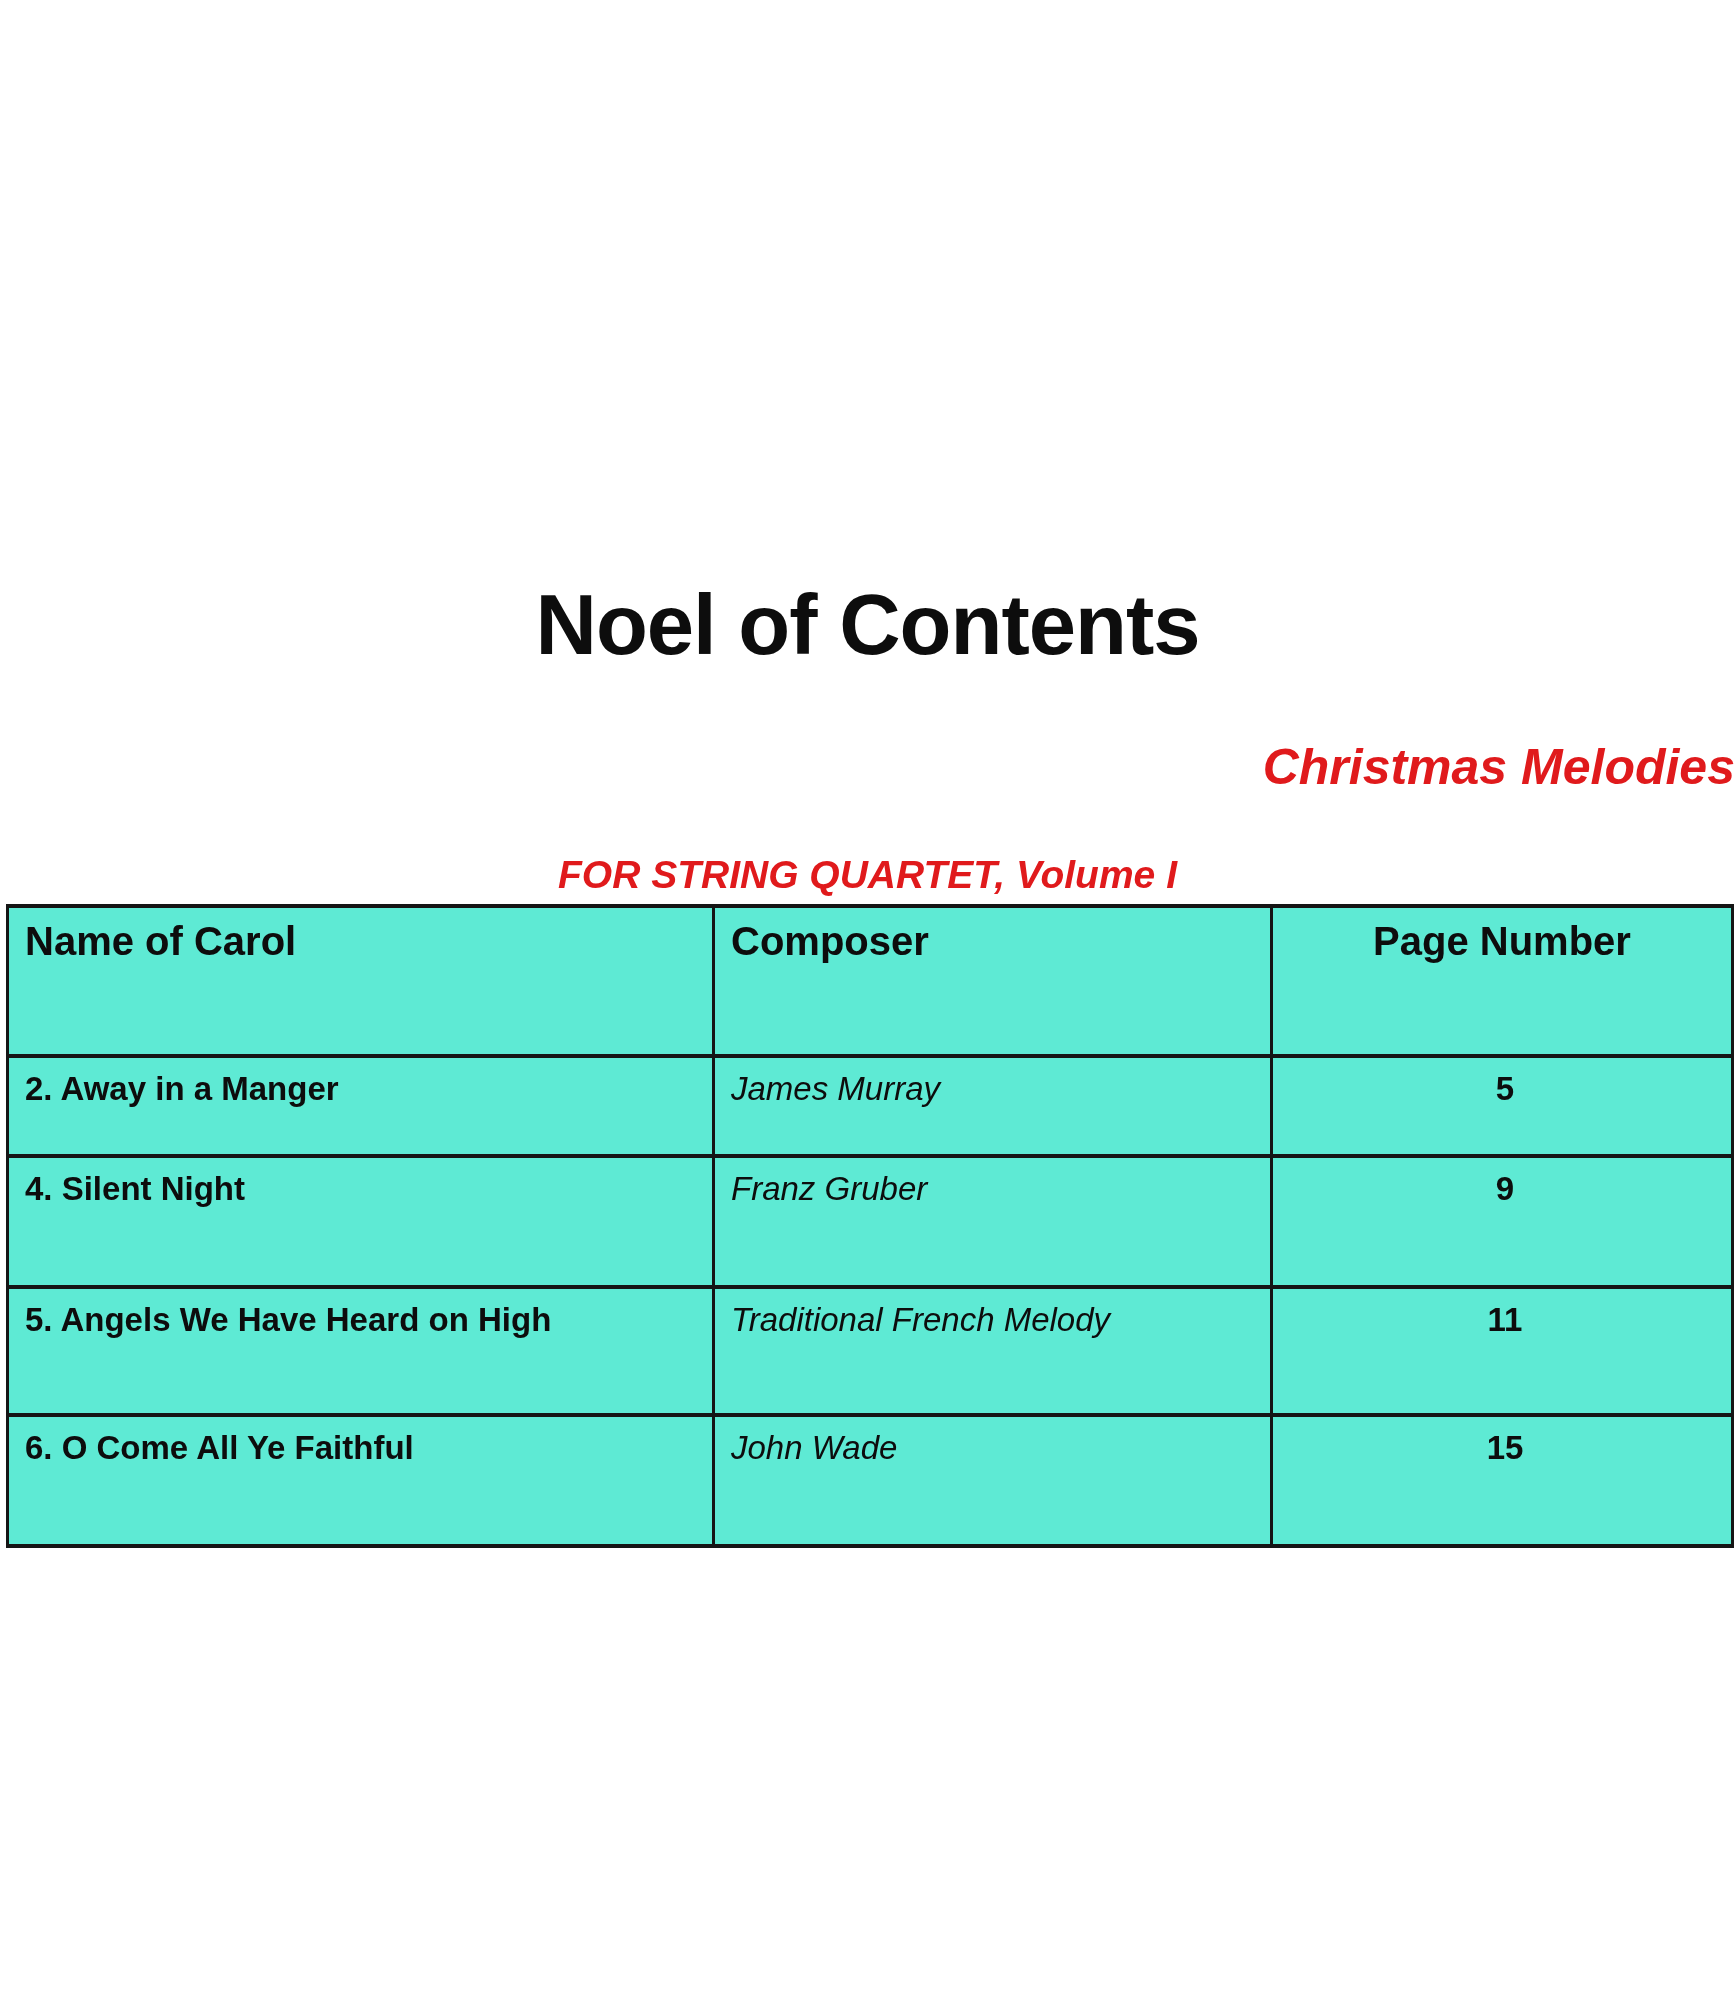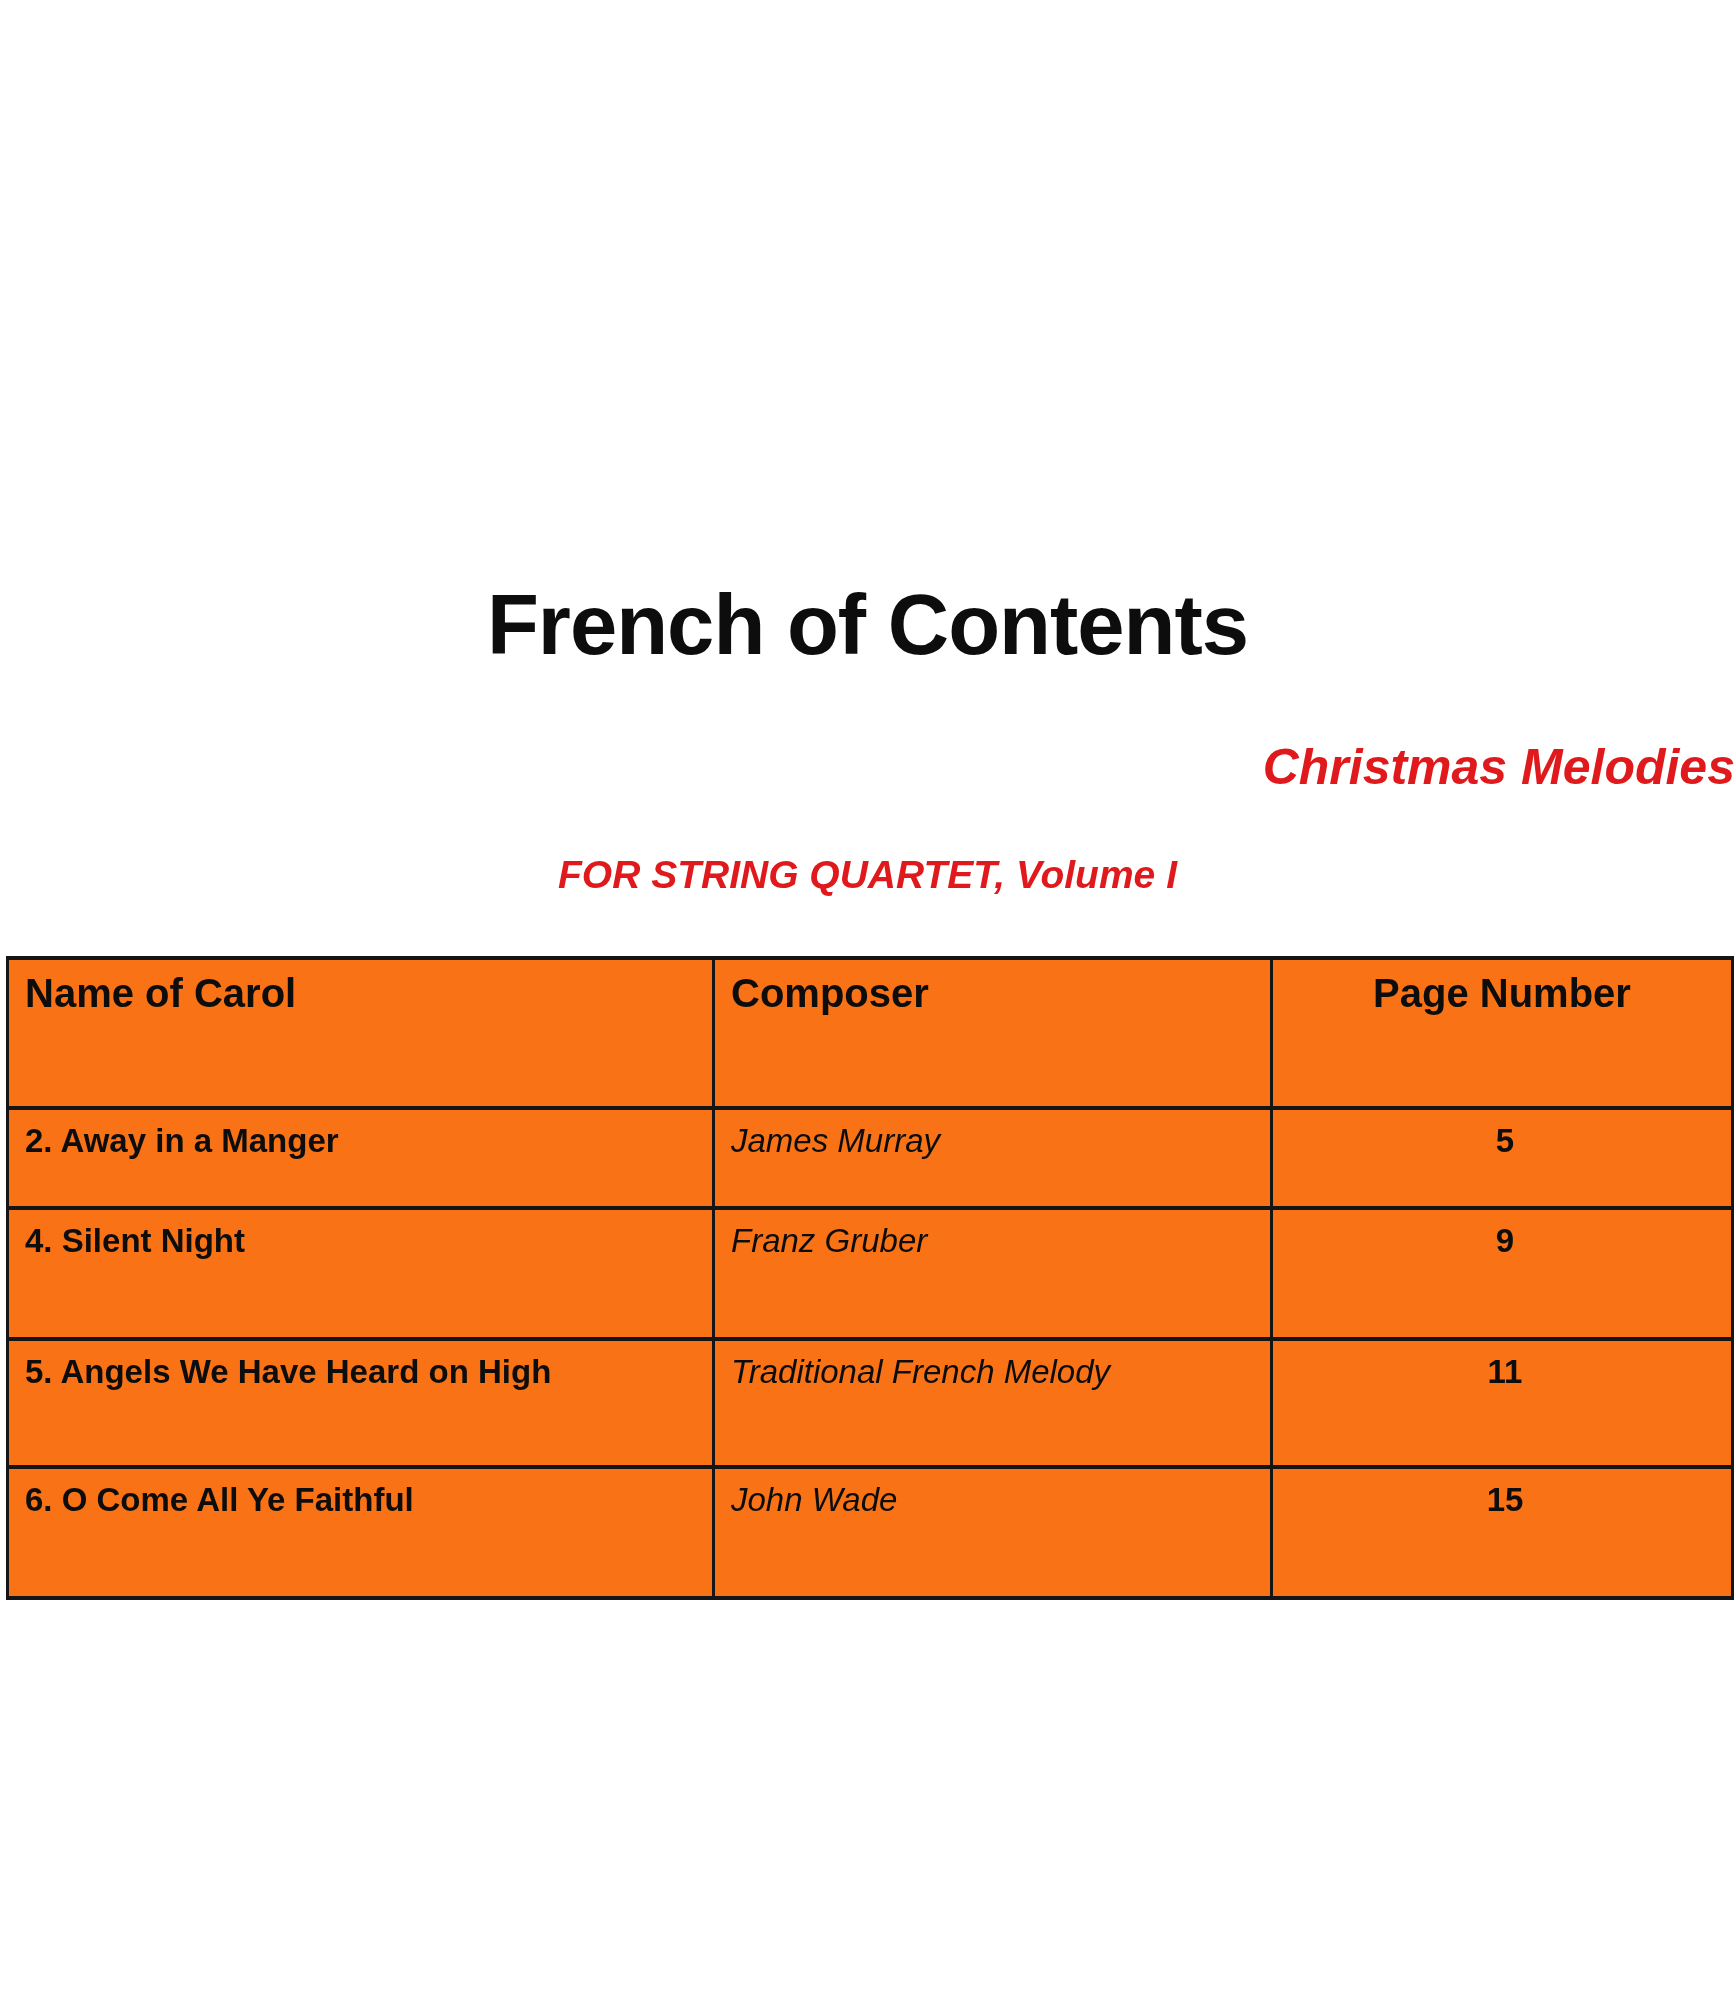--- a/index.html
+++ b/index.html
@@ -45,25 +45,25 @@
     width:100%;
     text-align:center;
     font-size:39px;
     font-weight:bold;
     font-style:italic;
     line-height:1;
     color:var(--accent-red);
   }
   table.toc{
     position:absolute;
-    top:956px; left:6px;
+    top:904px; left:6px;
     width:1725px;
     border-collapse:collapse;
     table-layout:fixed;
-    background:#f97316;
+    background:#5eead4;
   }
   table.toc col.c1{width:706px;}
   table.toc col.c2{width:558px;}
   table.toc col.c3{width:461px;}
   table.toc th, table.toc td{
     border-left:3px solid var(--line);
     border-right:3px solid var(--line);
     border-top:4px solid var(--line);
     border-bottom:4px solid var(--line);
     vertical-align:top;
@@ -94,21 +94,21 @@
     text-align:center;
     padding-left:10px;
     line-height:1.15;
   }
 </style>
 </head>
 <body>
 
 <div class="page">
 
-  <div class="doc-title">French of Contents</div>
+  <div class="doc-title">Noel of Contents</div>
 
   <div class="doc-subtitle">Christmas Melodies</div>
 
   <div class="doc-series">FOR STRING QUARTET, Volume I</div>
 
   <table class="toc">
     <colgroup>
       <col class="c1">
         <col class="c2">
         <col class="c3">

